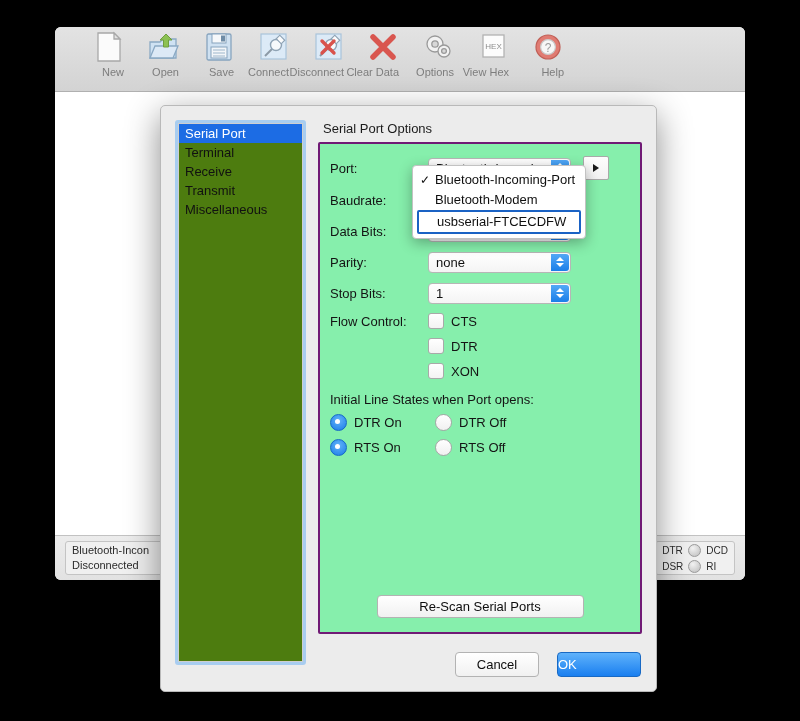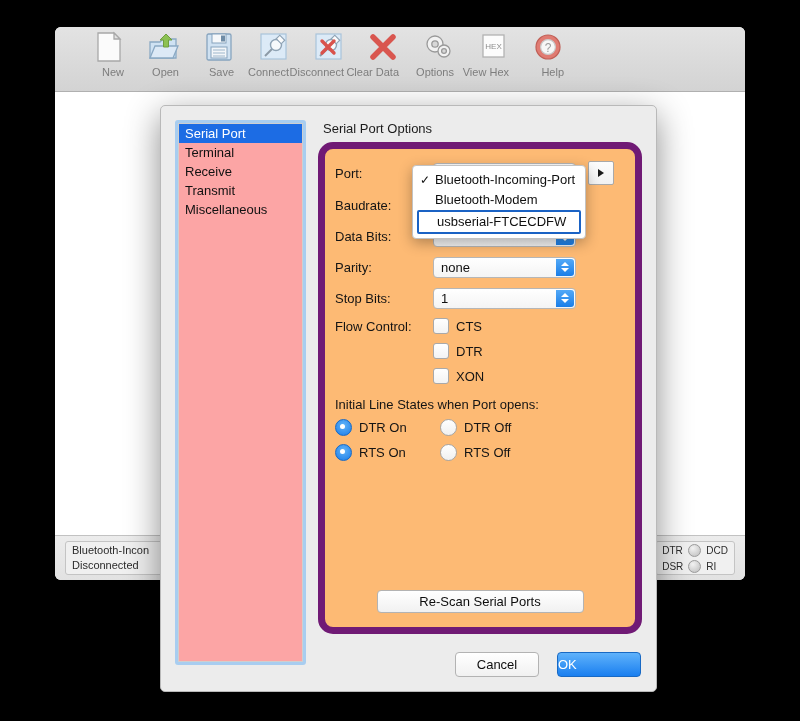--- a/index.html
+++ b/index.html
@@ -160,21 +160,21 @@
   .dlg-body {
     display: flex;
     padding: 14px 14px 0 14px;
     box-sizing: border-box;
     height: 100%;
   }
 
   .sidebar {
     width: 131px;
     height: 545px;
-    background: #fca5a5;
+    background: #4d7c0f;
     border: 3px solid #a8cdf0;
     border-radius: 3px;
     box-sizing: border-box;
     padding: 0;
     overflow: hidden;
   }
   .sb-inner { border: 1px solid #cfcfcf; height: 100%; box-sizing: border-box; }
   .sb-item {
     font-size: 13px;
     color: #111111;
@@ -194,23 +194,23 @@
   }
 
   .panel-title {
     font-size: 13px;
     color: #1b1b1b;
     margin: 1px 0 6px 5px;
     font-weight: normal;
   }
 
   .group-box {
-    border: 7px solid #701a75;
-    border-radius: 15px;
-    background: #fdba74;
+    border: 2px solid #701a75;
+    border-radius: 2px;
+    background: #86efac;
     height: 492px;
     box-sizing: border-box;
     padding: 12px 10px 0 10px;
     position: relative;
   }
 
   .frow {
     display: flex;
     align-items: center;
     margin-bottom: 9px;

